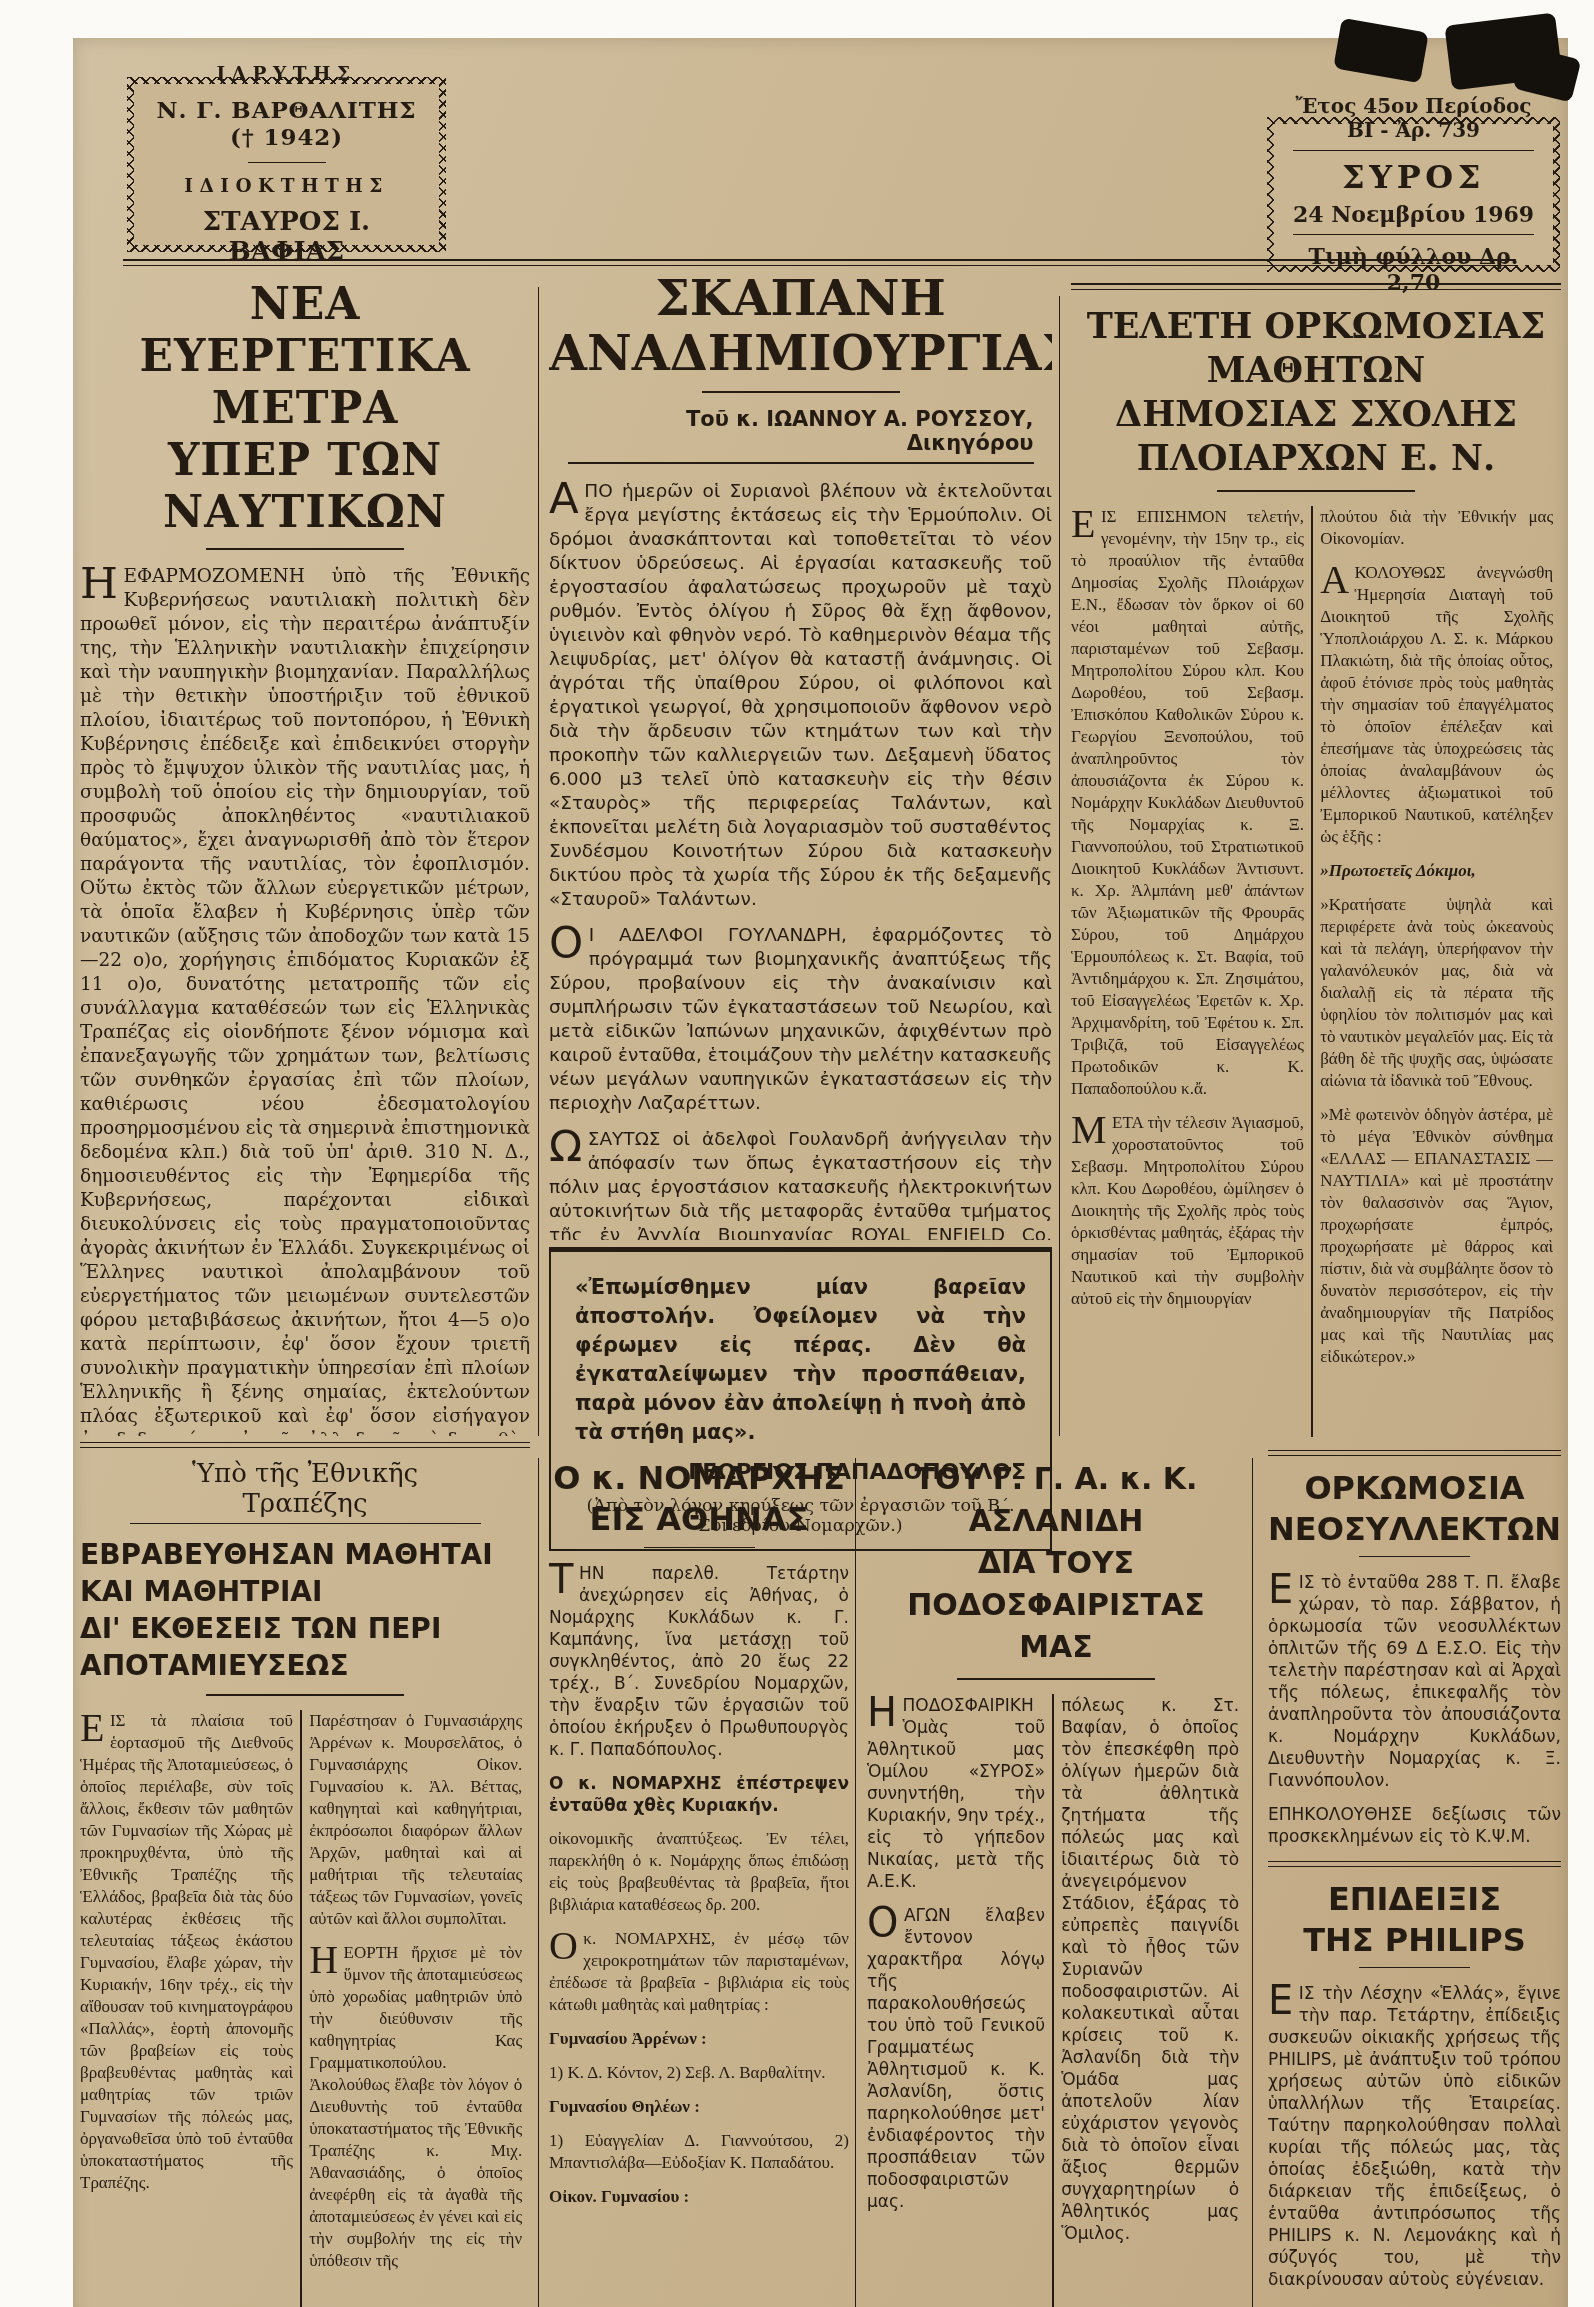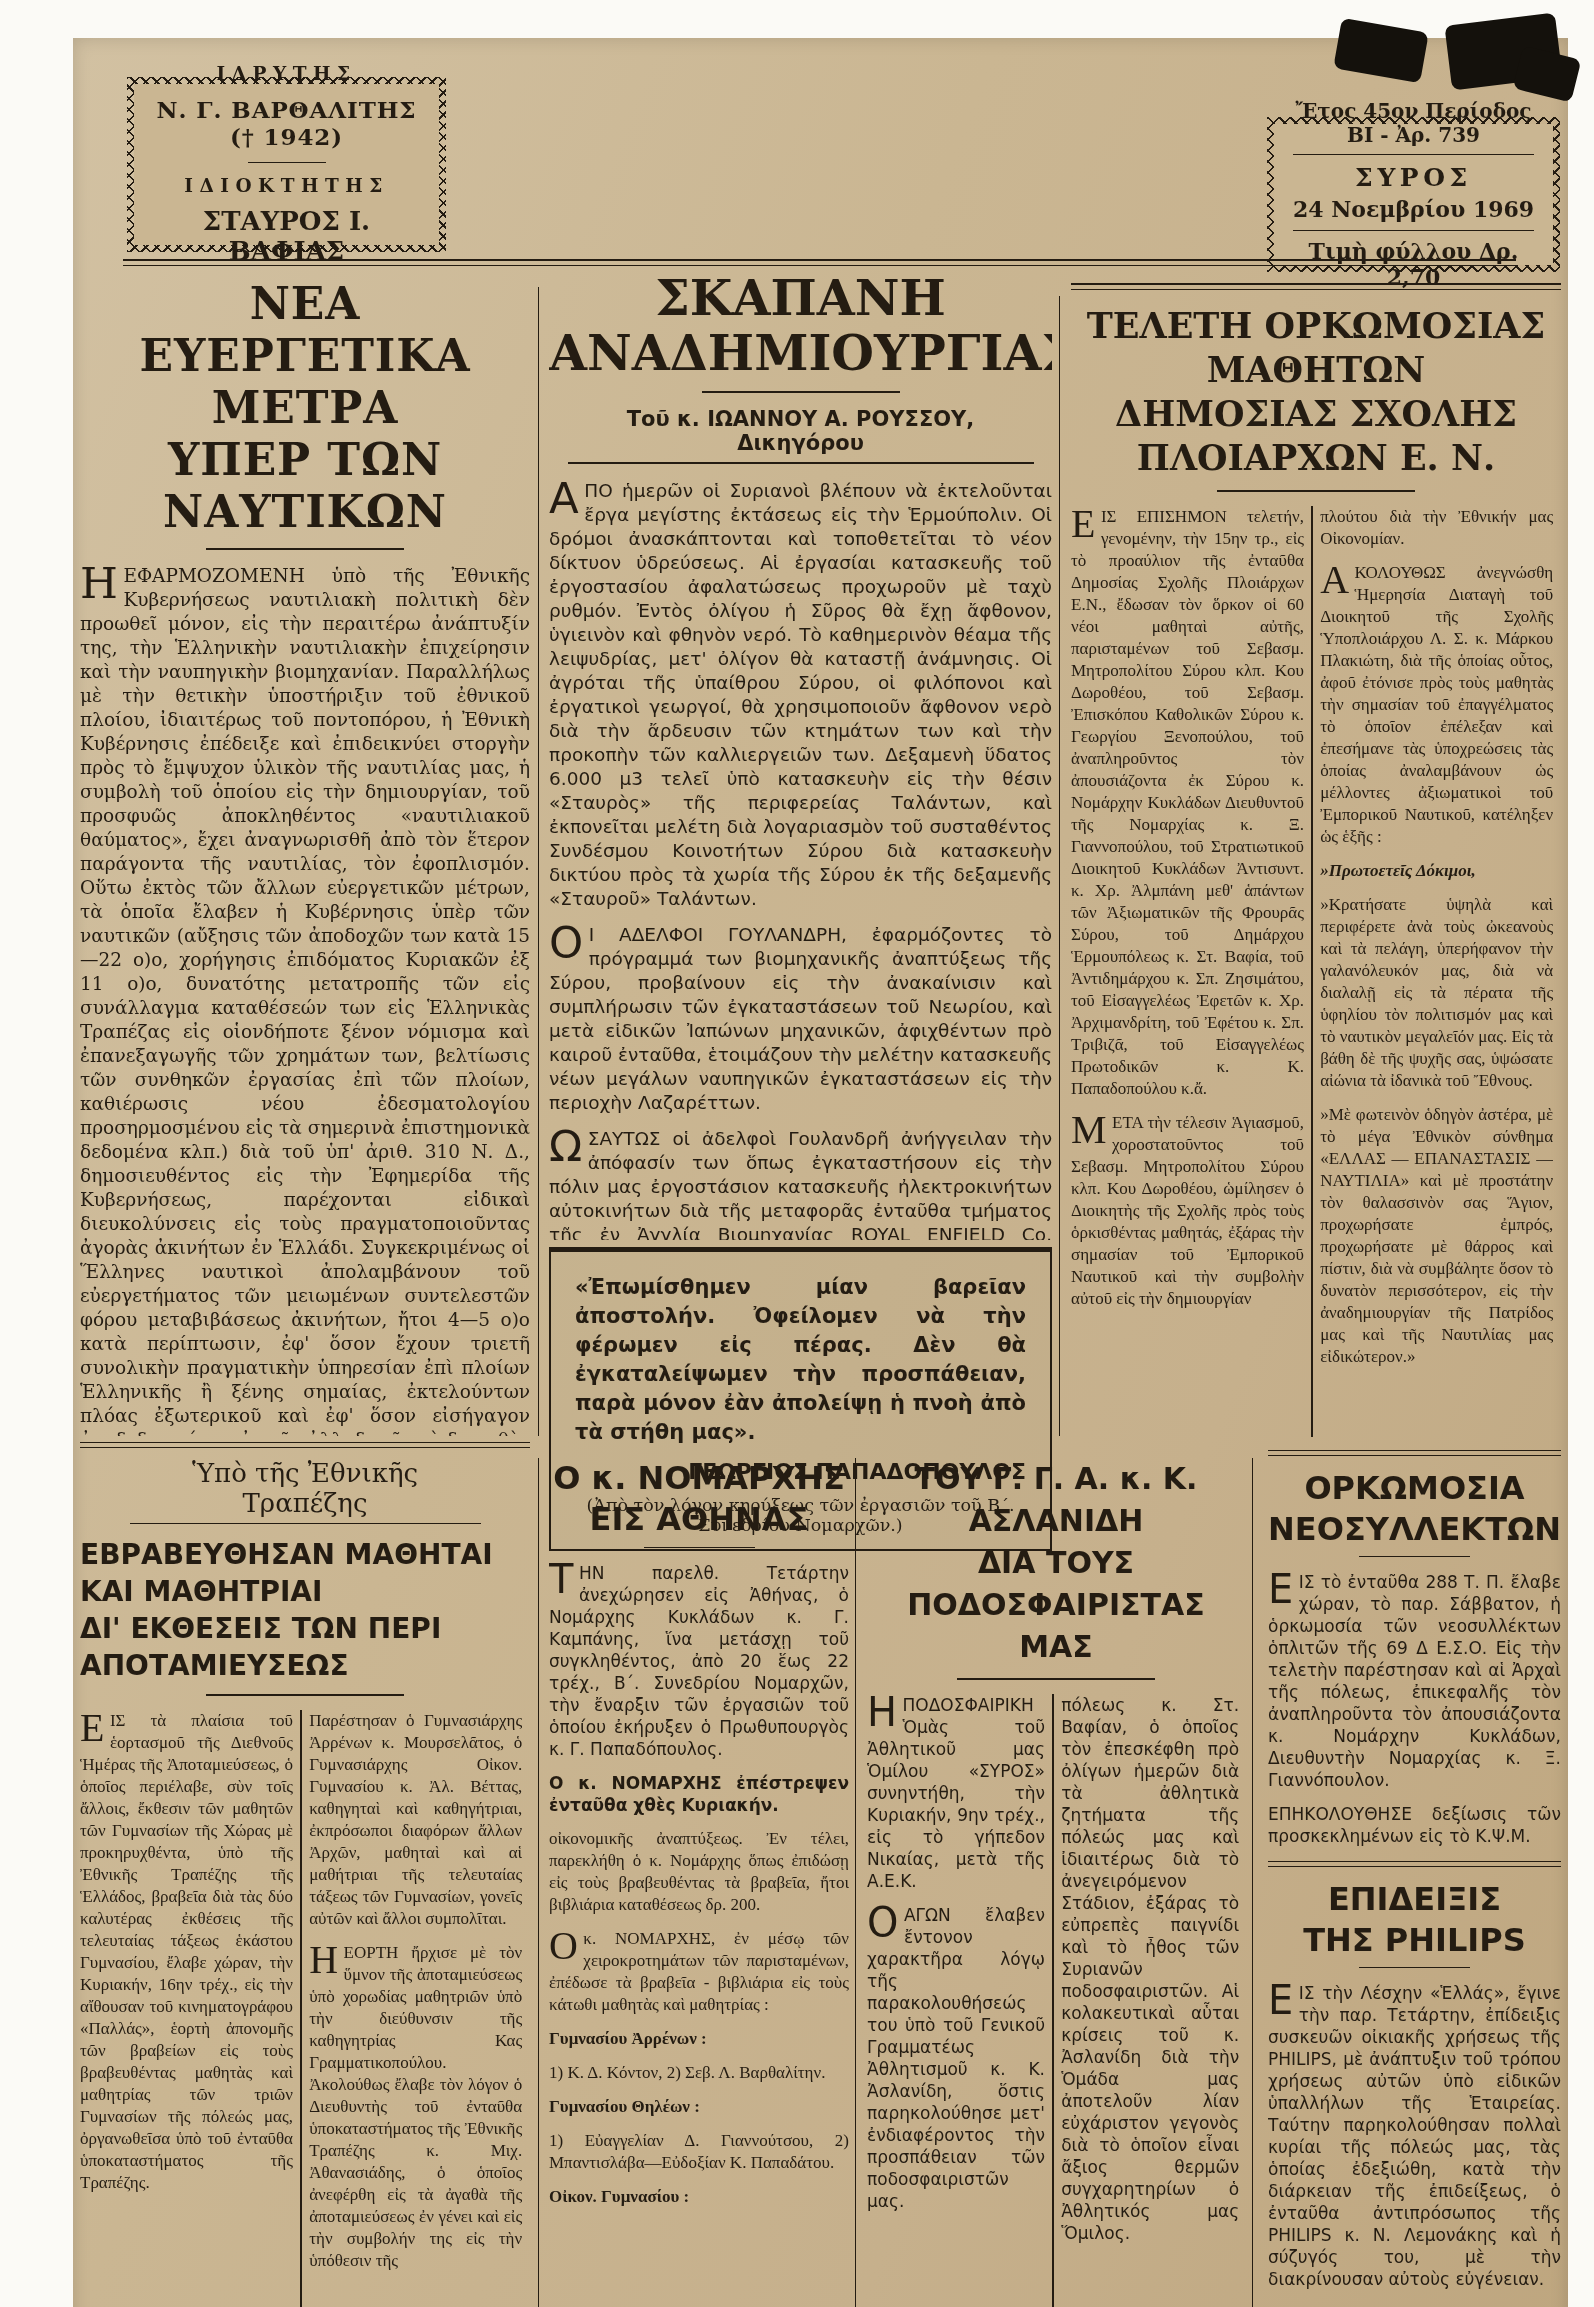--- a/index.html
+++ b/index.html
@@ -35,40 +35,40 @@
   .founder-name{font-size:23px;font-weight:bold;margin-top:12px;letter-spacing:0.9px;}
   .mini-rule{width:78px;border-top:1.8px solid #241c12;margin:12px auto;}
   .owner-name{font-size:26px;font-weight:bold;margin-top:9.2px;}
   .title{
     position:absolute;left:378px;top:0px;width:701px;height:217px;
     font-size:159px;font-weight:bold;text-align:center;line-height:217px;
     letter-spacing:2.8px;font-family:"DejaVu Serif",serif;
   }
   .issue-line{font-size:20px;font-weight:bold;}
   .mini-rule-full{width:92%;border-top:1.8px solid #241c12;margin:7.4px auto;}
-  .city{font-size:25px;font-weight:bold;letter-spacing:4.6px;}
+  .city{font-size:32px;font-weight:bold;letter-spacing:4.6px;}
   .date-line{font-size:22px;font-weight:bold;margin-top:4.6px;}
   .price{font-size:22px;font-weight:bold;}
   .hrule-double{border-top:2.8px solid #241c12;border-bottom:1.4px solid #241c12;height:3.7px;}
   .main-rule{position:absolute;left:50px;top:221px;width:1393px;}
   
   .vrule{position:absolute;width:1.4px;background:#241c12;}
   .col{position:absolute;overflow:hidden;}
   .just p{text-align:justify;margin:0 0 12px 0;}
   .lead::first-letter{font-size:2.35em;line-height:.78;float:left;padding:2.8px 5.5px 0 0;}
   .serif-body{font-family:"DejaVu Serif",serif;font-size:18.5px;line-height:24px;}
   .sans-body{font-family:"DejaVu Sans",sans-serif;font-size:18.5px;line-height:24px;}
   .sans-body-sm{font-family:"DejaVu Sans",sans-serif;font-size:17px;line-height:22px;}
   .serif-body-sm{font-family:Liberation Serif, serif;font-size:17px;line-height:22px;}
   .headline{font-weight:bold;text-align:center;}
   .h-col1{font-size:44px;line-height:52px;font-family:"DejaVu Serif",serif;letter-spacing:0.9px;}
   .h-col2{font-size:49px;line-height:55px;font-family:"DejaVu Serif",serif;}
   .h-col3{font-size:35px;line-height:44px;font-family:"DejaVu Serif",serif;}
   .h-rule{width:198px;border-top:2.3px solid #241c12;margin:10px auto 14px auto;}
-  .byline{font-family:"DejaVu Sans",sans-serif;font-weight:bold;font-size:21px;text-align:center;
+  .byline{font-family:"DejaVu Sans",sans-serif;font-weight:bold;font-size:21px;text-align:right;
     border-bottom:2.3px solid #241c12;padding-bottom:6.5px;margin:4.6px 18.5px 15.7px 18.5px;}
   .subcols{display:flex;}
   .subcol{overflow:hidden;}
   .subdiv{width:1.4px;background:#241c12;margin:0 7.4px;}
   
   .quote-box{
     position:absolute;left:476px;top:1209px;width:503px;box-sizing:border-box;
     border:2.3px solid #241c12;border-top:5.5px solid #241c12;
     padding:21px 24px 14px 24px;background:rgba(0,0,0,0.015);
   }

